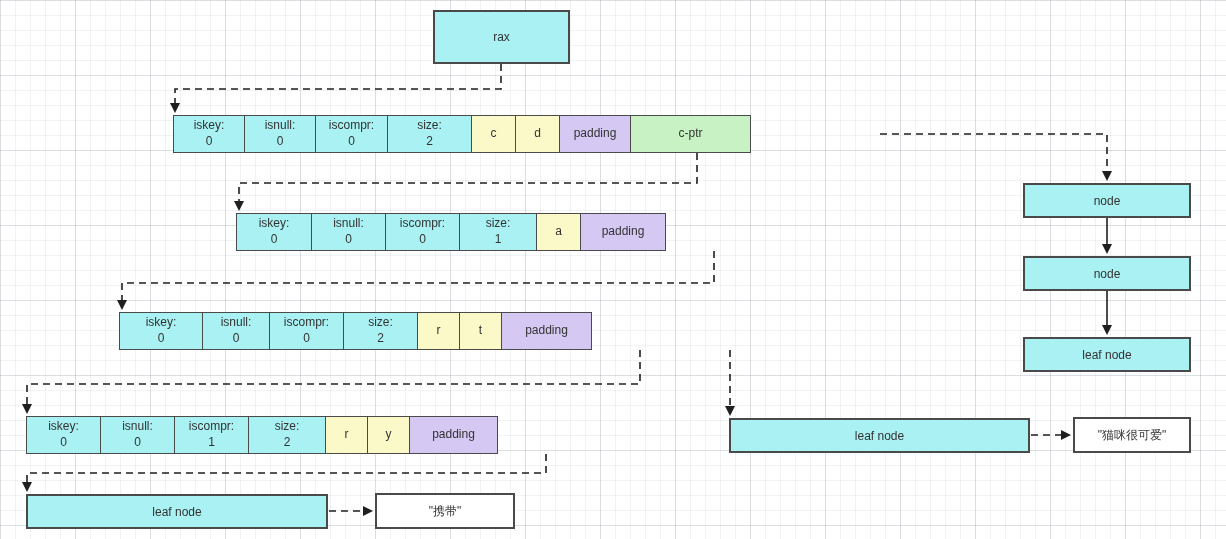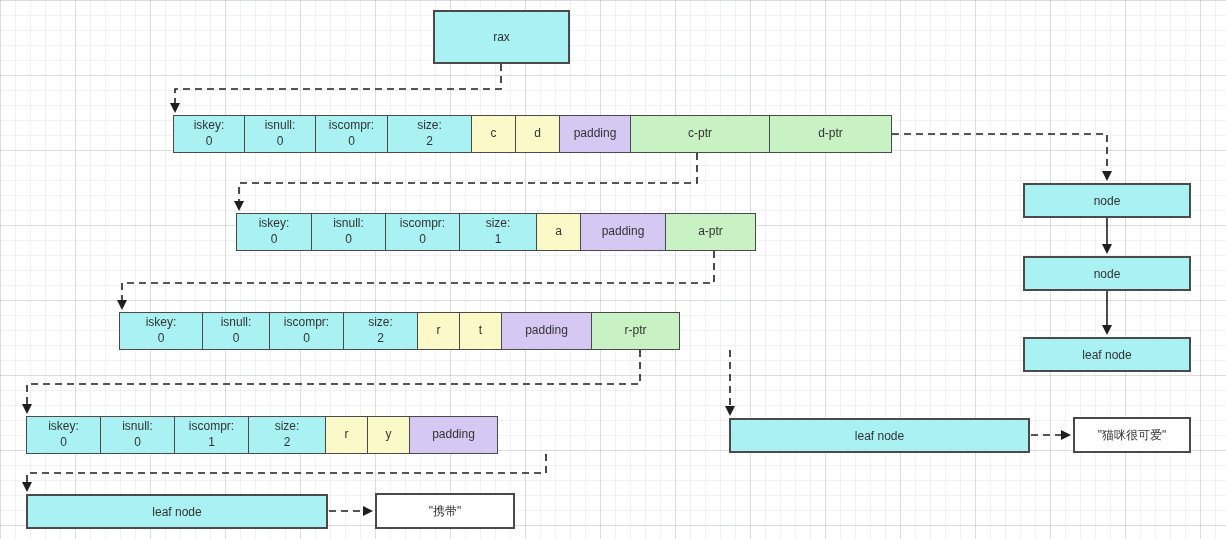--- a/index.html
+++ b/index.html
@@ -85,51 +85,48 @@
 0</div>
     <div class="cell c-cyan" style="width:72px">isnull:
 0</div>
     <div class="cell c-cyan" style="width:73px">iscompr:
 0</div>
     <div class="cell c-cyan" style="width:85px">size:
 2</div>
     <div class="cell c-yellow" style="width:45px">c</div>
     <div class="cell c-yellow" style="width:45px">d</div>
     <div class="cell c-purple" style="width:72px">padding</div>
-    <div class="cell c-green" style="width:140px">c-ptr</div>
-    <div class="cell c-green" style="width:123px">d-ptr</div>
+    <div class="cell c-green" style="width:121px">c-ptr</div>
   </div>
 
   <div class="row" style="left:236px; top:213px;">
     <div class="cell c-cyan" style="width:76px">iskey:
 0</div>
     <div class="cell c-cyan" style="width:75px">isnull:
 0</div>
     <div class="cell c-cyan" style="width:75px">iscompr:
 0</div>
     <div class="cell c-cyan" style="width:78px">size:
 1</div>
     <div class="cell c-yellow" style="width:45px">a</div>
     <div class="cell c-purple" style="width:86px">padding</div>
-    <div class="cell c-green" style="width:91px">a-ptr</div>
   </div>
 
   <div class="row" style="left:119px; top:312px;">
     <div class="cell c-cyan" style="width:84px">iskey:
 0</div>
     <div class="cell c-cyan" style="width:68px">isnull:
 0</div>
     <div class="cell c-cyan" style="width:75px">iscompr:
 0</div>
     <div class="cell c-cyan" style="width:75px">size:
 2</div>
     <div class="cell c-yellow" style="width:43px">r</div>
     <div class="cell c-yellow" style="width:43px">t</div>
     <div class="cell c-purple" style="width:91px">padding</div>
-    <div class="cell c-green" style="width:89px">r-ptr</div>
   </div>
 
   <div class="row" style="left:26px; top:416px;">
     <div class="cell c-cyan" style="width:75px">iskey:
 0</div>
     <div class="cell c-cyan" style="width:75px">isnull:
 0</div>
     <div class="cell c-cyan" style="width:75px">iscompr:
 1</div>
     <div class="cell c-cyan" style="width:78px">size:

